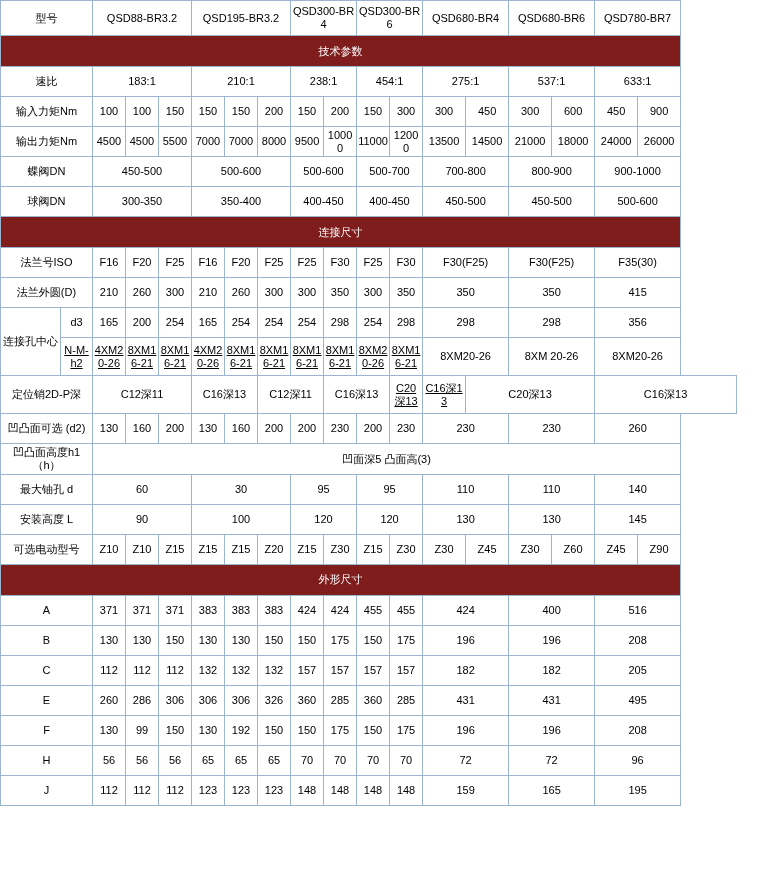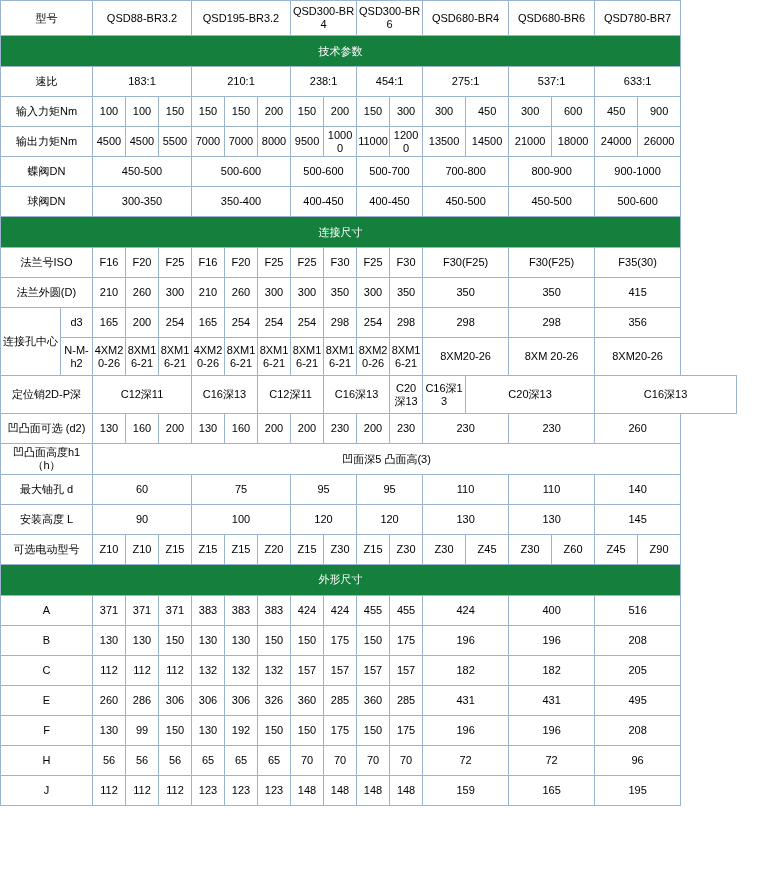--- a/index.html
+++ b/index.html
@@ -32,38 +32,39 @@
     font-size: 12px;
     font-weight: bold;
     height: 30px;
     background: #ffffff;
   }
   .label {
     font-size: 11px;
     font-weight: normal;
   }
   .section td {
-    background: #15803d;
+    background: #7f1d1d;
     color: #ffffff;
     font-size: 12px;
     font-weight: bold;
     height: 26px;
     border: 1px solid #3f6eb5;
   }
   .r {
     height: 30px;
   }
   .tall {
     height: 38px;
   }
   .small {
     font-size: 9.5px;
   }
   .xsmall {
     font-size: 9px;
+    text-decoration: underline;
   }
 </style>
 </head>
 <body>
 
 <table class="spec">
   <colgroup>
     <col style="width:60px">
     <col style="width:32px">
     <col style="width:33px">
@@ -276,21 +277,21 @@
   </tr>
 
   <tr class="r">
     <td colspan="2" class="label small">凹凸面高度h1（h）</td>
     <td colspan="16">凹面深5    凸面高(3)</td>
   </tr>
 
   <tr class="r">
     <td colspan="2" class="label">最大铀孔 d</td>
     <td colspan="3">60</td>
-    <td colspan="3">75</td>
+    <td colspan="3">30</td>
     <td colspan="2">95</td>
     <td colspan="2">95</td>
     <td colspan="2">110</td>
     <td colspan="2">110</td>
     <td colspan="2">140</td>
   </tr>
 
   <tr class="r">
     <td colspan="2" class="label">安装高度 L</td>
     <td colspan="3">90</td>

